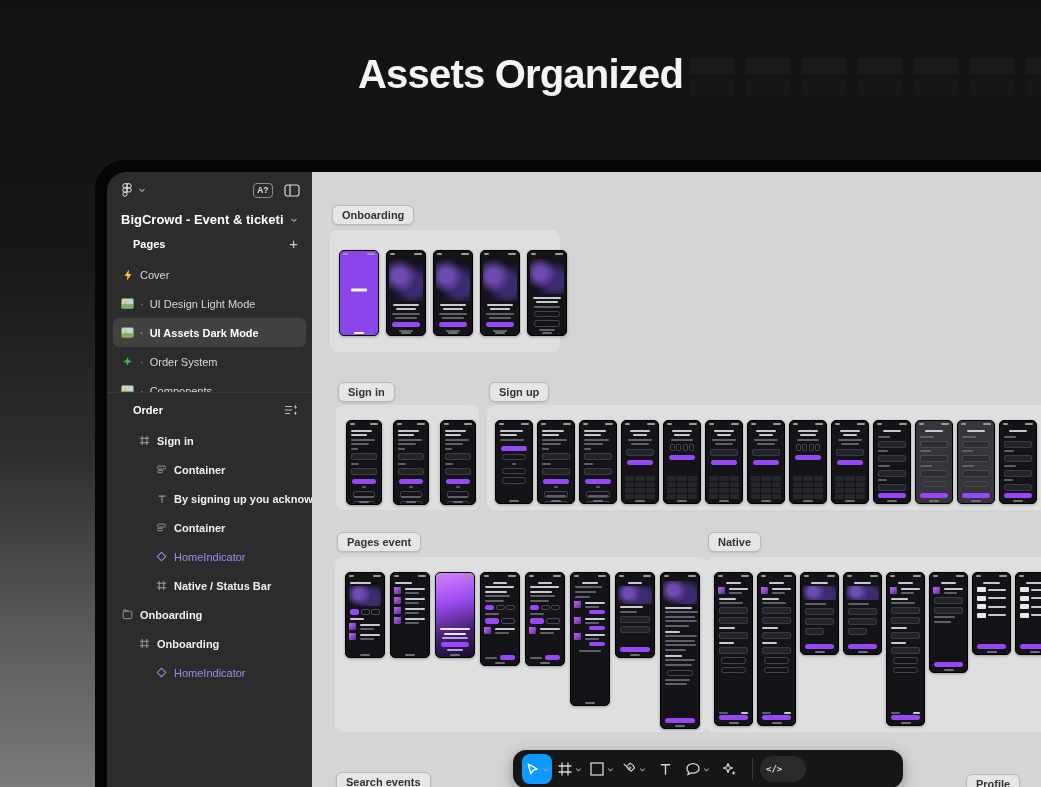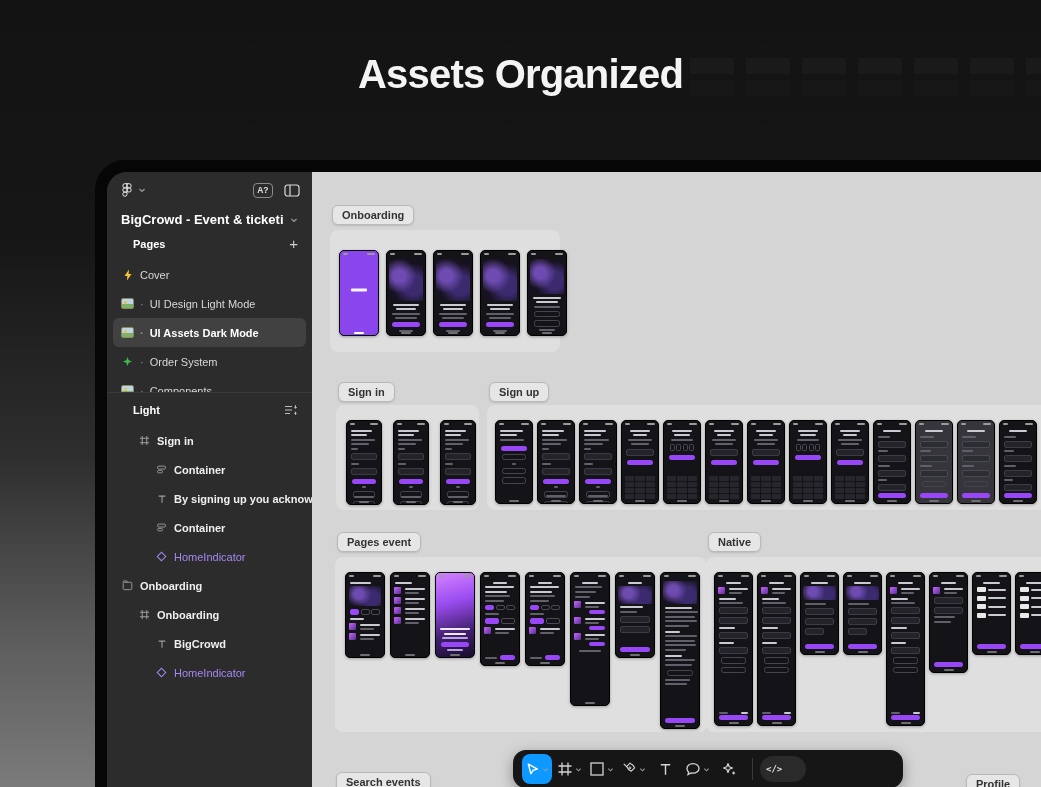--- a/index.html
+++ b/index.html
@@ -192,21 +192,21 @@
           <div class="row">
             <span class="ric">
               <span class="pic-icon"></span>
             </span>
             <span class="bul">·</span>
             <span>Components</span>
           </div>
         </div>
     <div class="layers-wrap">
       <div class="panel-head">
-        <span>Light</span>
+        <span>Order</span>
         <span class="sp"></span>
         <span class="iconbtn">
           <svg width="14" height="12" viewBox="0 0 14 12">
                 <path d="M1 2.5h7M1 6h7M1 9.5h5" stroke="#bdbdbd" stroke-width="1.2"></path>
                 <path d="M11.5 1.2v3M10.2 3l1.3 1.3L12.8 3" fill="none" stroke="#bdbdbd" stroke-width="1"></path>
                 <path d="M11.5 10.8v-3M10.2 9l1.3 1.3L12.8 9" fill="none" stroke="#bdbdbd" stroke-width="1" transform="rotate(180 11.5 9.3)"></path>
               </svg>
         </span>
       </div>
       <div id="layers-list">
@@ -245,44 +245,44 @@
               <span>Container</span>
             </div>
             <div class="lay-row purple" style="padding-left: 48px;">
               <span class="ric">
                 <svg width="11" height="11" viewBox="0 0 12 12">
                   <rect x="2.7" y="2.7" width="6.6" height="6.6" fill="none" stroke="#a687f2" stroke-width="1.1" transform="rotate(45 6 6)"></rect>
                 </svg>
               </span>
               <span>HomeIndicator</span>
             </div>
+            <div class="lay-row bold" style="padding-left: 48px;">
+              <span class="ric">
+                <svg width="11" height="11" viewBox="0 0 12 12">
+                  <path d="M3.5 1v10M8.5 1v10M1 3.5h10M1 8.5h10" stroke="#9e9e9e" stroke-width="1.1" fill="none"></path>
+                </svg>
+              </span>
+              <span>Native / Status Bar</span>
+            </div>
             <div class="lay-row bold" style="padding-left: 14px;">
               <span class="ric">
                 <svg width="11" height="11" viewBox="0 0 12 12">
                   <rect x="1.3" y="2.5" width="9.4" height="8" rx="1.2" fill="none" stroke="#9e9e9e"></rect>
                   <path d="M1.3 2.5V1.8A0.8 0.8 0 0 1 2.1 1h3l1 1.5" fill="none" stroke="#9e9e9e"></path>
                 </svg>
               </span>
               <span>Onboarding</span>
             </div>
             <div class="lay-row bold" style="padding-left: 31px;">
               <span class="ric">
                 <svg width="11" height="11" viewBox="0 0 12 12">
                   <path d="M3.5 1v10M8.5 1v10M1 3.5h10M1 8.5h10" stroke="#9e9e9e" stroke-width="1.1" fill="none"></path>
                 </svg>
               </span>
               <span>Onboarding</span>
-            </div>
-            <div class="lay-row bold" style="padding-left: 48px;">
-              <span class="ric">
-                <svg width="10" height="10" viewBox="0 0 12 12">
-                  <path d="M2 2.5h8M6 2.5v8" stroke="#9e9e9e" stroke-width="1.3" fill="none"></path>
-                </svg>
-              </span>
-              <span>BigCrowd</span>
             </div>
             <div class="lay-row purple" style="padding-left: 48px;">
               <span class="ric">
                 <svg width="11" height="11" viewBox="0 0 12 12">
                   <rect x="2.7" y="2.7" width="6.6" height="6.6" fill="none" stroke="#a687f2" stroke-width="1.1" transform="rotate(45 6 6)"></rect>
                 </svg>
               </span>
               <span>HomeIndicator</span>
             </div>
           </div>

